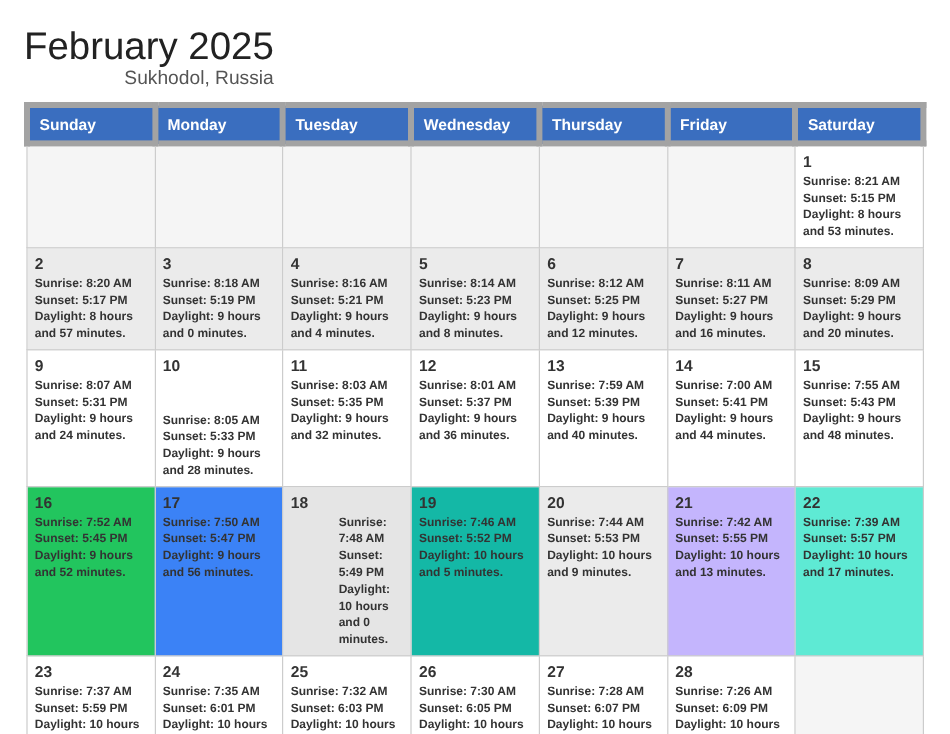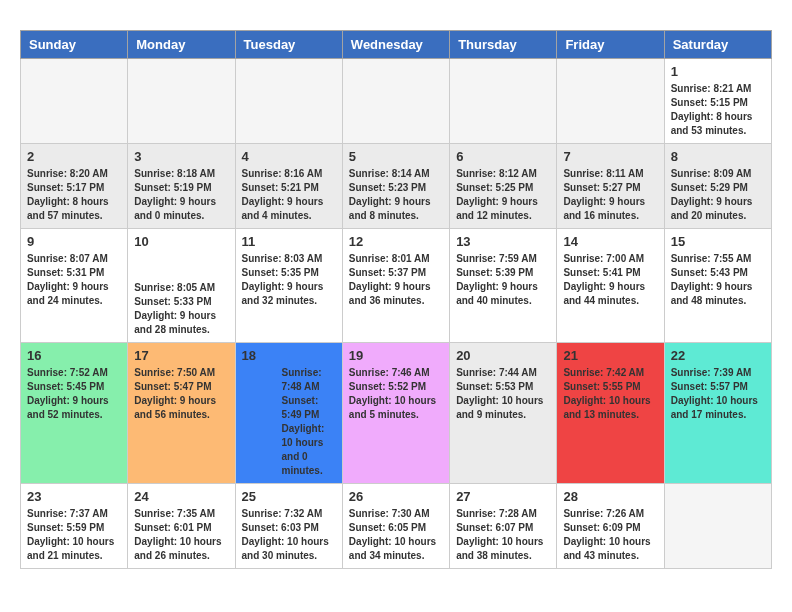--- a/index.html
+++ b/index.html
@@ -52,21 +52,21 @@
       border-collapse: collapse;
       border: 1px solid #ccc;
     }
     .calendar th {
       background-color: #3a6ebf;
       color: #fff;
       text-align: left;
       padding: 6px 8px;
       font-size: 13px;
       font-weight: bold;
-      border: 1px solid #a3a3a3;
+      border: 5px solid #a3a3a3;
     }
     .calendar td {
       vertical-align: top;
       padding: 5px 6px;
       border: 1px solid #ccc;
       width: 107px;
       min-height: 80px;
       font-size: 11px;
       color: #333;
       background: #fff;
@@ -84,20 +84,24 @@
       font-size: 10px;
       line-height: 1.4;
       color: #333;
       font-weight: bold;
     }
   </style>
 </head>
 <body>
 
 <div class="header-area">
+  <div class="title-area">
+    <div class="month-year">February 2025</div>
+    <div class="location">Sukhodol, Russia</div>
+  </div>
 </div>
 
 <table class="calendar">
   <thead>
     <tr>
     <th>Sunday</th>
         <th>Monday</th>
         <th>Tuesday</th>
         <th>Wednesday</th>
         <th>Thursday</th>
@@ -202,51 +206,51 @@
 Daylight: 9 hours and 44 minutes.</div>
         </td>
         <td>
           <span class="day-number">15</span>
           <div class="day-info" style="white-space: pre-line;">Sunrise: 7:55 AM
 Sunset: 5:43 PM
 Daylight: 9 hours and 48 minutes.</div>
         </td>
       </tr>
       <tr>
-        <td style="background: #86efac;">
+        <td style="background: #22c55e;">
           <span class="day-number">16</span>
           <div class="day-info" style="white-space: pre-line;">Sunrise: 7:52 AM
 Sunset: 5:45 PM
 Daylight: 9 hours and 52 minutes.</div>
         </td>
-        <td style="background: #fdba74;">
+        <td style="background: #3b82f6;">
           <span class="day-number">17</span>
           <div class="day-info" style="white-space: pre-line;">Sunrise: 7:50 AM
 Sunset: 5:47 PM
 Daylight: 9 hours and 56 minutes.</div>
         </td>
-        <td style="background: #3b82f6;">
+        <td style="background: #e5e5e5;">
           <span class="day-number">18</span>
           <div class="day-info" style="white-space: pre-line; margin-left: 40px;">Sunrise: 7:48 AM
 Sunset: 5:49 PM
 Daylight: 10 hours and 0 minutes.</div>
         </td>
-        <td style="background: #f0abfc;">
+        <td style="background: #14b8a6;">
           <span class="day-number">19</span>
           <div class="day-info" style="white-space: pre-line;">Sunrise: 7:46 AM
 Sunset: 5:52 PM
 Daylight: 10 hours and 5 minutes.</div>
         </td>
         <td style="background: rgb(235, 235, 235);">
           <span class="day-number">20</span>
           <div class="day-info" style="white-space: pre-line;">Sunrise: 7:44 AM
 Sunset: 5:53 PM
 Daylight: 10 hours and 9 minutes.</div>
         </td>
-        <td style="background: #ef4444;">
+        <td style="background: #c4b5fd;">
           <span class="day-number">21</span>
           <div class="day-info" style="white-space: pre-line;">Sunrise: 7:42 AM
 Sunset: 5:55 PM
 Daylight: 10 hours and 13 minutes.</div>
         </td>
         <td style="background: #5eead4;">
           <span class="day-number">22</span>
           <div class="day-info" style="white-space: pre-line;">Sunrise: 7:39 AM
 Sunset: 5:57 PM
 Daylight: 10 hours and 17 minutes.</div>

